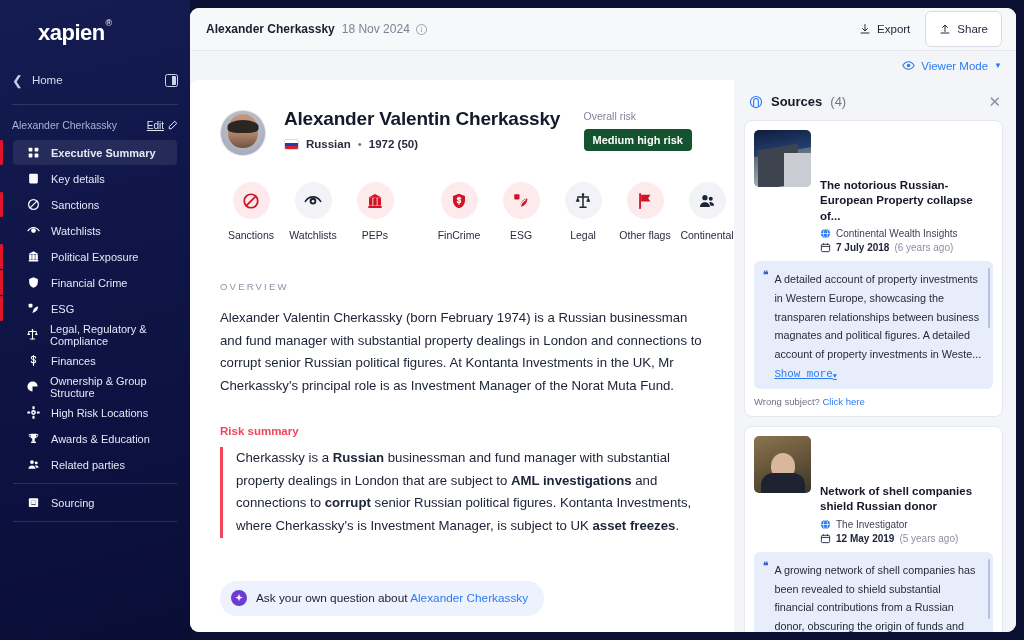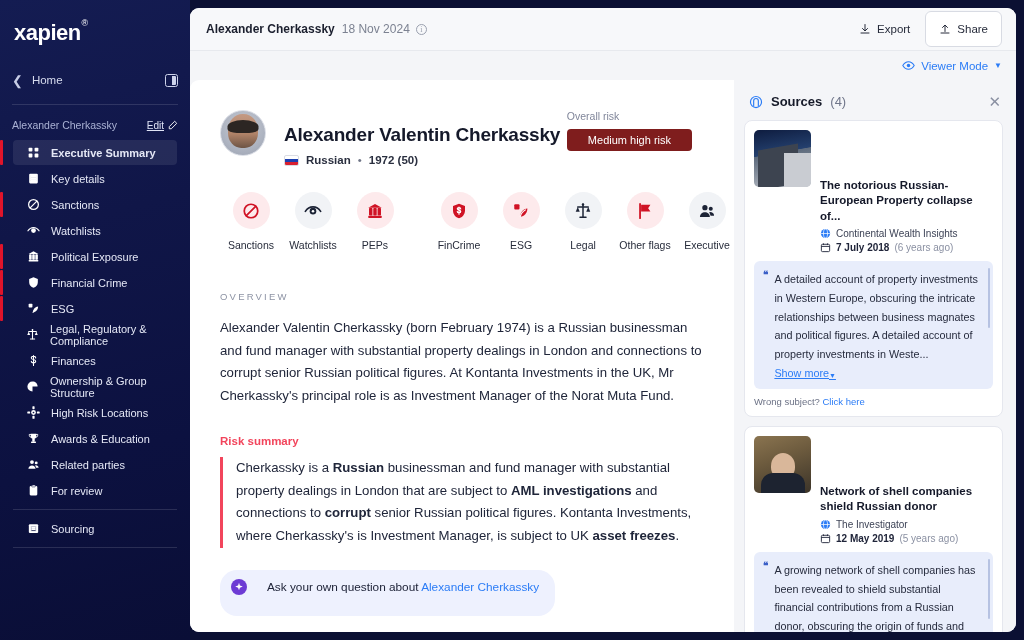--- a/index.html
+++ b/index.html
@@ -13,21 +13,21 @@
 
   
   #sidebar {
     width: 190px; height: 640px; flex: 0 0 190px;
     background: linear-gradient(165deg, #141c52 0%, #101648 35%, #0c1140 70%, #0a0e36 100%);
     color: #dfe3f2; position: relative;
     padding-top: 14px;
   }
   .logo {
     font-size: 22px; font-weight: 700; letter-spacing: -0.5px;
-    color: #ffffff; padding: 6px 0 0 14px; position: relative; display: inline-block;
+    color: #ffffff; padding: 6px 0 0 14px; position: relative; display: inline-block; margin-left: 24px;
   }
   .logo .tm { font-size: 9px; position: absolute; top: 4px; right: -7px; font-weight: 400; }
 
   .home-row {
     display: flex; align-items: center; gap: 9px;
     padding: 0 12px; height: 34px; margin-top: 17px;
     font-size: 11.5px; color: #d6dbee; cursor: pointer;
   }
   .home-row .chev { font-size: 13px; color: #c7cde6; line-height: 1; }
   .home-row .spacer { flex: 1; }
@@ -128,34 +128,34 @@
   }
   .avatar .face {
     position:absolute; left:50%; top:46%; transform:translate(-50%,-50%);
     width:30px; height:34px; border-radius:48% 48% 44% 44%;
     background: linear-gradient(180deg,#c49a84 0%, #b08368 58%, #6d5445 100%);
   }
   .avatar .hair {
     position:absolute; left:50%; top:20%; transform:translateX(-50%);
     width:31px; height:13px; border-radius: 50% 50% 30% 30%; background:#2c2623;
   }
-  .hdr-text { margin-left: 18px; flex: 1; margin-top: 16px; }
+  .hdr-text { margin-left: 18px; flex: 1; }
   .pname-big { font-size: 19px; font-weight: 700; color: #15192a; letter-spacing: -0.2px; }
   .pmeta { display: flex; align-items: center; gap: 7px; margin-top: 8px; font-size: 11.5px; color: #2a2f3f; font-weight: 700; }
   .flag {
     width: 15px; height: 11px; border-radius: 2px; overflow: hidden; display:block;
     background: linear-gradient(180deg, #ffffff 0 33.3%, #1c3fb0 33.3% 66.6%, #d8202f 66.6% 100%);
     border: 1px solid #dadce3;
   }
   .pmeta .dot { color: #6e7486; font-weight: 400; }
   .risk-box { text-align: left; padding-top: 2px; margin-right: 12px; }
   .risk-label { font-size: 10.5px; color: #80octo; color: #80869a; }
   .risk-badge {
-    margin-top: 7px; background: #7f1d1d; color: #fff; font-size: 11px; font-weight: 400;
-    padding: 5px 21px; border-radius: 4px; display: inline-block; white-space: nowrap;
+    margin-top: 7px; background: #14532d; color: #fff; font-size: 11px; font-weight: 700;
+    padding: 5px 9px; border-radius: 4px; display: inline-block; white-space: nowrap;
   }
 
   .risk-icons { display: flex; align-items: flex-start; margin-top: 26px; }
   .ri {
     width: 62px; display: flex; flex-direction: column; align-items: center; gap: 10px;
     cursor: pointer;
   }
   .ri .circle {
     width: 37px; height: 37px; border-radius: 50%; display: flex;
     align-items: center; justify-content: center;
@@ -173,22 +173,22 @@
   }
   .risk-sum-title { color: #f2455c; font-size: 11.5px; font-weight: 700; margin-top: 27px; }
   .risk-sum-body {
     margin-top: 10px; padding-left: 13px; border-left: 3px solid #f2455c;
     font-size: 13.2px; line-height: 1.72; color: #20263a;
   }
   .risk-sum-body b { font-weight: 700; }
 
   .ask-bar {
     position: absolute; left: 30px; bottom: 16px;
-    display: flex; align-items: center; gap: 20px;
-    background: #eef1fe; border-radius: 17px; padding: 9px 16px 21px 11px; cursor: pointer;
+    display: flex; align-items: center; gap: 9px;
+    background: #eef1fe; border-radius: 17px; padding: 9px 16px 10px 11px; cursor: pointer;
   }
   .ask-bar .spark {
     width: 16px; height: 16px; border-radius: 50%; background: #6d3bd4;
     display: flex; align-items: center; justify-content: center; color: #fff; flex: 0 0 16px;
   }
   .ask-bar .txt { font-size: 11.8px; color: #20253a; }
   .ask-bar .name { color: #2b7cf6; }
 
   
   #sources {
@@ -248,21 +248,21 @@
   .src-date .ago { font-size: 10px; color: #8a90a2; }
 
   .quote-box {
     margin-top: 8px; background: #e8edfb; border-radius: 6px; padding: 8px 11px 8px 9px;
     display: flex; gap: 6px; position: relative; overflow: hidden;
   }
   .quote-box .qm { color: #3a5fc7; font-size: 10px; font-weight: 700; line-height: 1.2; flex: 0 0 auto; }
   .quote-box .qtext { font-size: 10.8px; line-height: 1.46; color: #262b3d; }
   .quote-box .showmore {
     display: inline-flex; align-items: flex-end; gap: 0; margin-top: 3px;
-    font-size: 10.8px; color: #2b7cf6; text-decoration: underline; cursor: pointer;
+    font-size: 10.8px; color: #2b7cf6; text-decoration: underline; cursor: pointer; font-family: Liberation Mono, monospace;
   }
   .quote-box .qscroll {
     position: absolute; right: 3px; top: 7px; width: 2.5px; height: 60px;
     background: #b6c2e2; border-radius: 2px;
   }
   .wrong {
     margin-top: 7px; font-size: 9.5px; color: #6b7185;
   }
   .wrong a { color: #2b7cf6; cursor: pointer; }
 </style>
@@ -424,32 +424,20 @@
       <div class="nav-item">
         <span class="ico">
           <svg width="13" height="13" viewBox="0 0 24 24" fill="none" stroke="currentColor" stroke-width="2" stroke-linecap="round" stroke-linejoin="round">
             <circle cx="9.2" cy="7.6" r="3.5" fill="#ffffff" stroke="none"></circle>
             <path d="M2.6 20c0-3.7 3-6.2 6.6-6.2s6.6 2.5 6.6 6.2z" fill="#ffffff" stroke="none"></path>
             <circle cx="17" cy="9" r="2.7" fill="#ffffff" stroke="none"></circle>
             <path d="M15 13.6c3.2-.6 6.4 1.2 6.4 4.6h-4.6" fill="#ffffff" stroke="none"></path>
           </svg>
         </span>
         <span>Related parties</span>
-      </div>
-      <div class="nav-item">
-        <span class="ico">
-          <svg width="13" height="13" viewBox="0 0 24 24" fill="none" stroke="currentColor" stroke-width="2" stroke-linecap="round" stroke-linejoin="round">
-            <rect x="5" y="3.6" width="14" height="17.4" rx="2" fill="#ffffff" stroke="none"></rect>
-            <rect x="8.6" y="1.8" width="6.8" height="3.6" rx="1.2" fill="#ffffff" stroke="#12184a" stroke-width="1"></rect>
-            <rect x="8" y="9.4" width="8" height="1.6" fill="#12184a"></rect>
-            <rect x="8" y="13" width="8" height="1.6" fill="#12184a"></rect>
-            <rect x="8" y="16.6" width="5" height="1.6" fill="#12184a"></rect>
-          </svg>
-        </span>
-        <span>For review</span>
       </div>
     </div>
   <div class="nav-sep"></div>
   <div class="nav" id="nav-footer">
       <div class="nav-item">
         <span class="ico">
           <svg width="13" height="13" viewBox="0 0 24 24" fill="none" stroke="currentColor" stroke-width="2" stroke-linecap="round" stroke-linejoin="round">
             <rect x="3.4" y="4" width="17.2" height="16.4" rx="2" fill="#ffffff" stroke="none"></rect>
             <rect x="7" y="7.4" width="10" height="9.6" rx="1" fill="#12184a"></rect>
             <rect x="9" y="9.4" width="6" height="1.5" fill="#ffffff"></rect>
@@ -597,21 +585,21 @@
             </div>
             <div class="ri grey">
               <div class="circle" style="color: rgb(29, 36, 54);">
                 <svg width="18" height="18" viewBox="0 0 24 24" fill="none" stroke="currentColor" stroke-width="2" stroke-linecap="round" stroke-linejoin="round">
                   <circle cx="9.2" cy="7.6" r="3.5" fill="#1d2436" stroke="none"></circle>
                   <path d="M2.6 20c0-3.7 3-6.2 6.6-6.2s6.6 2.5 6.6 6.2z" fill="#1d2436" stroke="none"></path>
                   <circle cx="17" cy="9" r="2.7" fill="#1d2436" stroke="none"></circle>
                   <path d="M15 13.6c3.2-.6 6.4 1.2 6.4 4.6h-4.6" fill="#1d2436" stroke="none"></path>
                 </svg>
               </div>
-              <div class="lbl">Executive</div>
+              <div class="lbl">Continental</div>
             </div>
           </div>
       </div>
 
       <div class="sec-label">OVERVIEW</div>
       <div class="overview-text">Alexander Valentin Cherkassky (born February 1974) is a Russian businessman and fund manager with substantial property dealings in London and connections to corrupt senior Russian political figures. At Kontanta Investments in the UK, Mr Cherkassky's principal role is as Investment Manager of the Norat Muta Fund.</div>
 
       <div class="risk-sum-title">Risk summary</div>
       <div class="risk-sum-body" id="risk-sum-body"><span>Cherkassky is a </span><b>Russian</b><span> businessman and fund manager with substantial property dealings in London that are subject to </span><b>AML investigations</b><span> and connections to </span><b>corrupt</b><span> senior Russian political figures. Kontanta Investments, where Cherkassky's is Investment Manager, is subject to UK </span><b>asset freezes</b><span>.</span></div>
 
@@ -658,21 +646,21 @@
                     <line x1="16.4" y1="3" x2="16.4" y2="6.4"></line>
                   </svg>
           <span class="d">7 July 2018</span>
           <span class="ago">(6 years ago)</span>
         </div>
       </div>
     </div>
     <div class="quote-box">
       <span class="qm">❝</span>
       <div>
-        <span class="qtext">A detailed account of property investments in Western Europe, obscuring the intricate relationships between business magnates and political figures. A detailed account of property investments in Weste...</span>
+        <span class="qtext">A detailed account of property investments in Western Europe, showcasing the transparen relationships between business magnates and political figures. A detailed account of property investments in Weste...</span>
         <div class="showmore">
           <span>Show more</span>
           <span style="font-size:7px">▼</span>
         </div>
       </div>
       <div class="qscroll"></div>
     </div>
     <div class="wrong">
       <span>Wrong subject? </span>
       <a>Click here</a>

